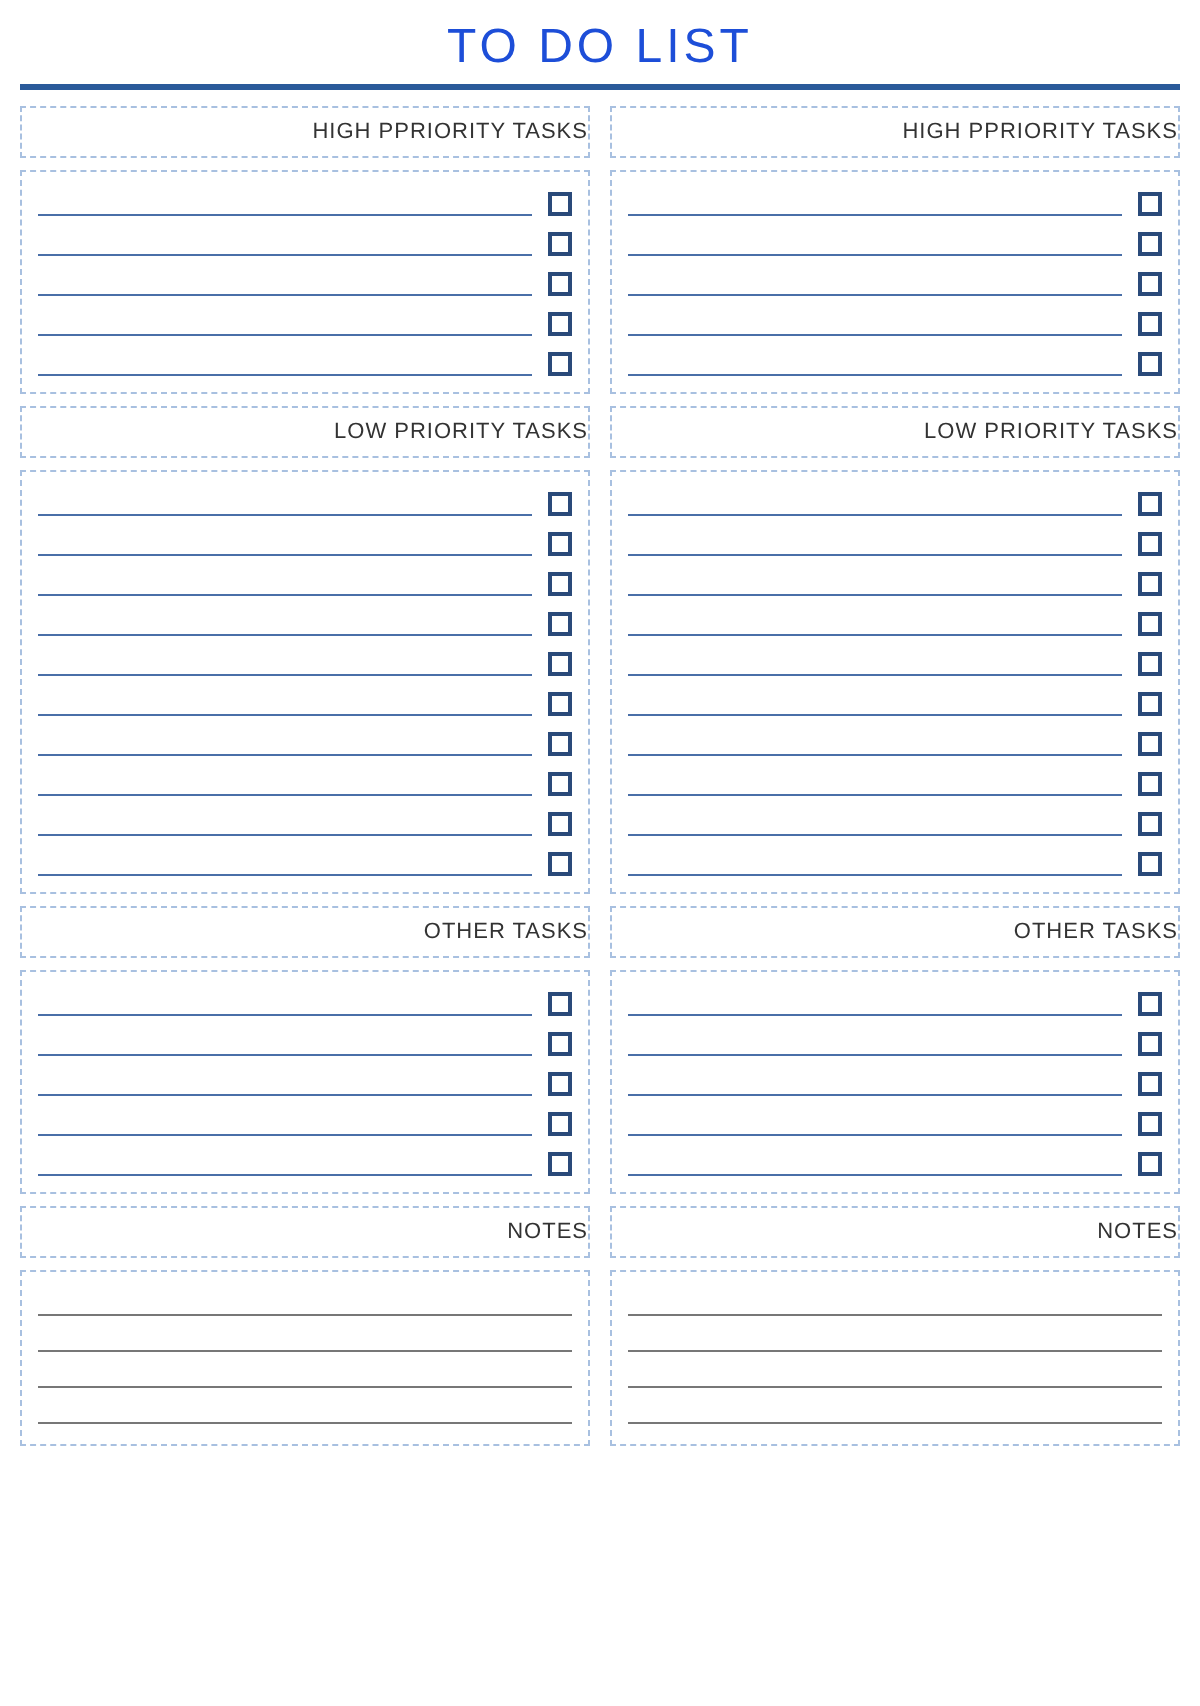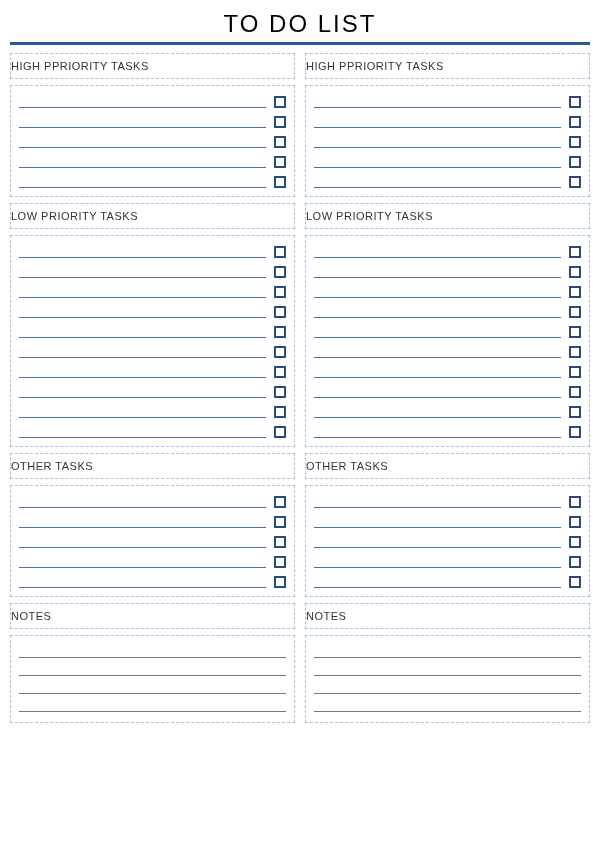--- a/index.html
+++ b/index.html
@@ -6,39 +6,39 @@
   body {
     width: 600px;
     height: 853px;
     background: #fff;
     font-family: Arial, sans-serif;
     padding: 8px 10px;
   }
   .title {
     text-align: center;
     font-size: 24px;
-    color: #000000;
+    color: #1d4ed8;
     letter-spacing: 2px;
     padding: 2px 0 4px 0;
     border-bottom: 3px solid #2a5a9a;
     margin-bottom: 8px;
   }
   .columns {
     display: flex;
     gap: 10px;
   }
   .col {
     flex: 1;
     display: flex;
     flex-direction: column;
     gap: 6px;
   }
   .section-header {
     border: 1px dashed #a8c0e0;
-    text-align: left;
+    text-align: right;
     font-size: 11px;
     color: #333;
     letter-spacing: 0.5px;
     padding: 6px 0;
   }
   .section-body {
     border: 1px dashed #a8c0e0;
     padding: 10px 8px 8px 8px;
   }
   .task-row {

